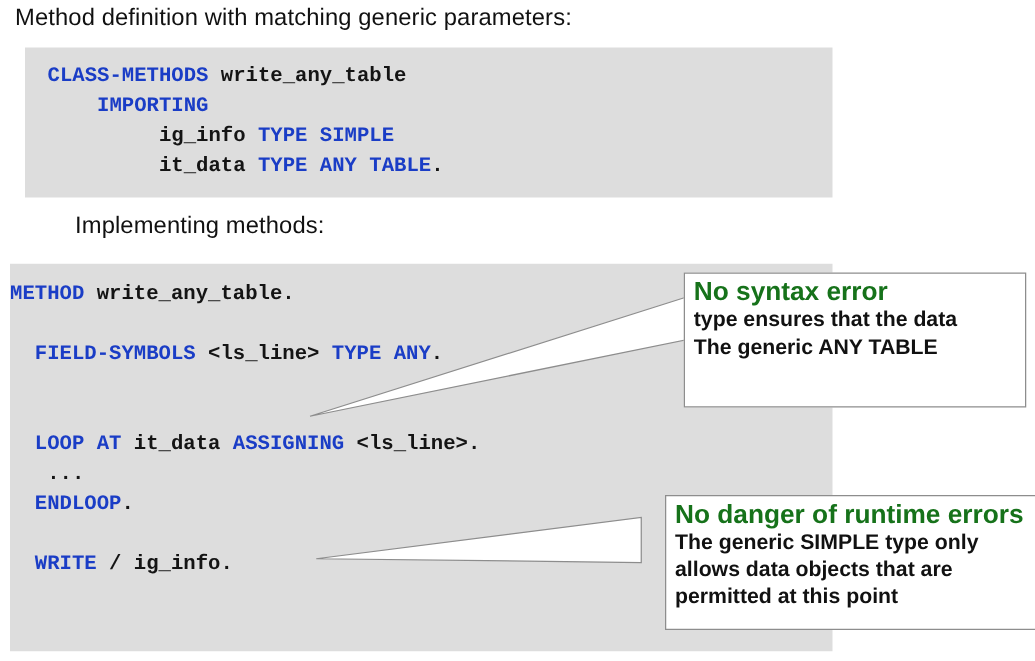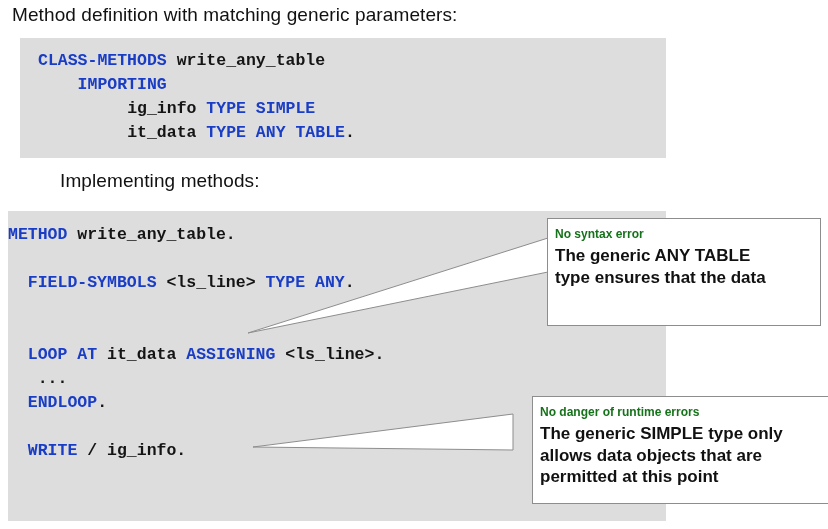--- a/index.html
+++ b/index.html
@@ -90,21 +90,21 @@
     height: 108px;
   }
   #callout-runtime {
     left: 532px;
     top: 396px;
     width: 309px;
     height: 108px;
   }
   .callout-title {
     font-family: "Liberation Sans", sans-serif;
-    font-size: 12px;
+    font-size: 21px;
     font-weight: bold;
     color: #16721a;
     line-height: 22px;
     white-space: nowrap;
   }
   .callout-body {
     font-family: "Liberation Sans", sans-serif;
     font-size: 17px;
     font-weight: bold;
     color: #111111;
@@ -155,22 +155,22 @@
   <svg class="leader" id="leader-lines" viewBox="0 0 828 529">
 
     <polygon points="248,333 548,272 548,238" fill="#ffffff" stroke="#8d8d8d" stroke-width="1"></polygon>
 
     <polygon points="253,447 513,450 513,414" fill="#ffffff" stroke="#8d8d8d" stroke-width="1"></polygon>
   </svg>
 
   <div class="callout" id="callout-syntax">
     <div class="callout-title">No syntax error</div>
     <div class="callout-body">
+      <div>type ensures that the data</div>
       <div>The generic ANY TABLE</div>
-      <div>type ensures that the data</div>
     </div>
   </div>
 
   <div class="callout" id="callout-runtime">
     <div class="callout-title">No danger of runtime errors</div>
     <div class="callout-body">
       <div>The generic SIMPLE type only</div>
       <div>allows data objects that are</div>
       <div>permitted at this point</div>
     </div>

